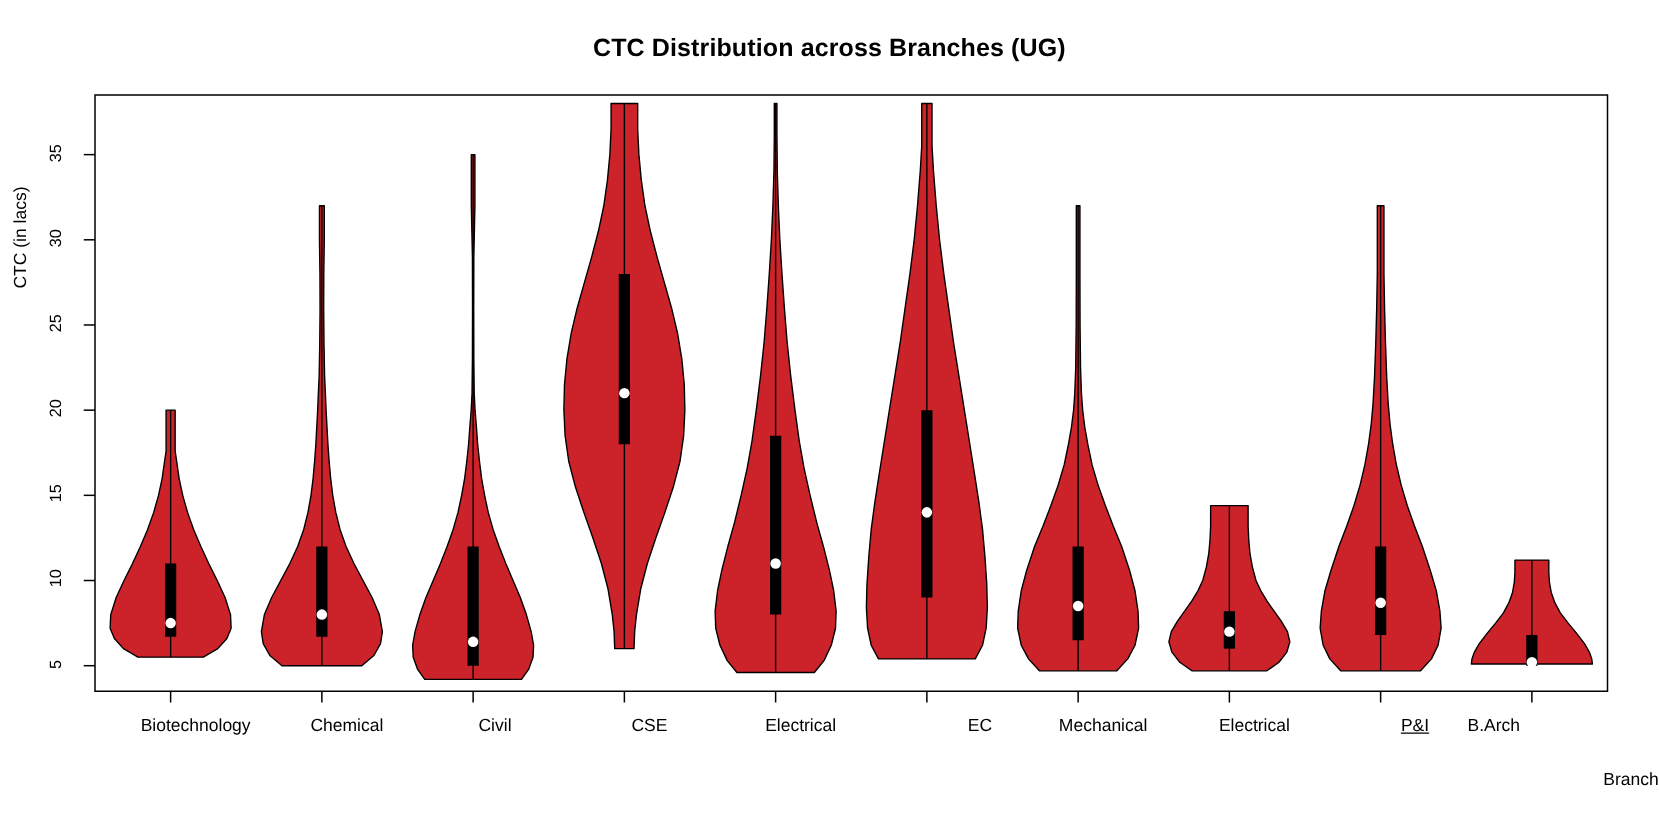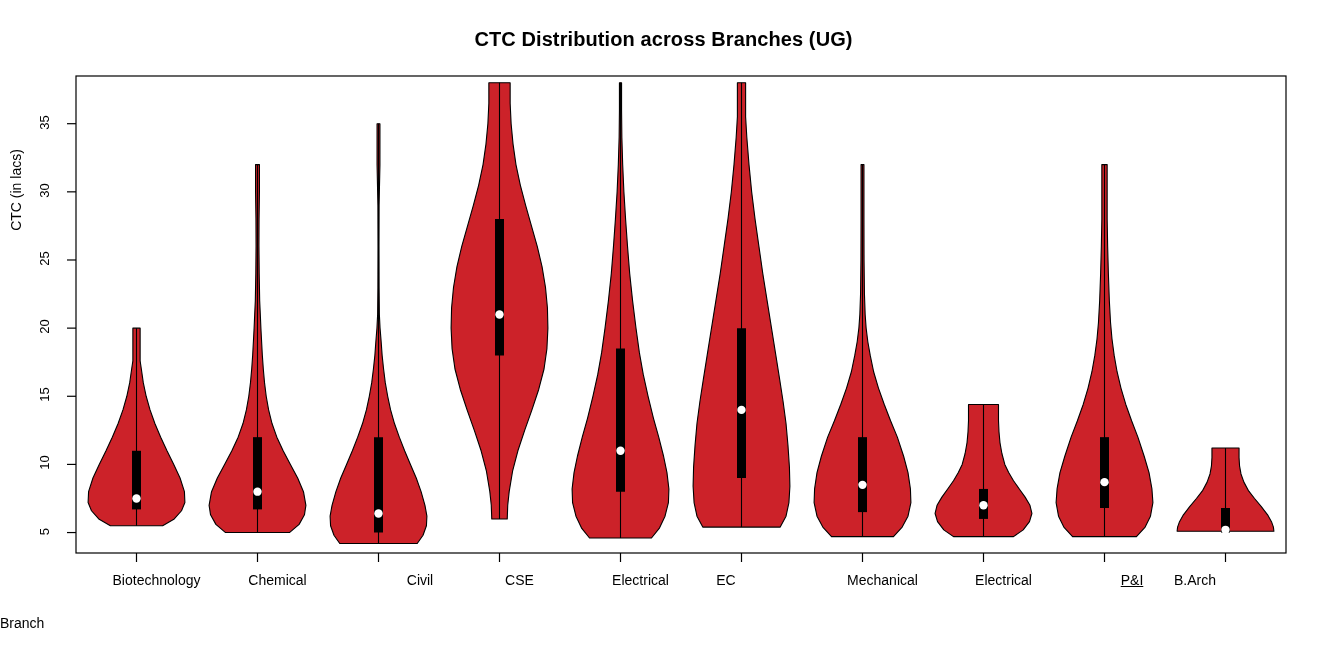--- a/index.html
+++ b/index.html
@@ -41,21 +41,21 @@
     transform-origin: 10px 10px;
     font-size: 14px;
     text-align: center;
     white-space: nowrap;
   }
   #x-axis-label {
     position: absolute;
     left: 0;
     top: 615px;
     width: 1327px;
-    text-align: left;
+    text-align: right;
     font-size: 14px;
   }
   .tick-label-y {
     position: absolute;
     font-size: 13px;
     width: 40px;
     text-align: center;
     transform: rotate(-90deg);
   }
   .tick-label-x {
@@ -169,22 +169,22 @@
   <div id="tick-layer">
       <div class="tick-label-y" style="left: 24px; top: 523.557px;">5</div>
       <div class="tick-label-y" style="left: 24px; top: 455.414px;">10</div>
       <div class="tick-label-y" style="left: 24px; top: 387.271px;">15</div>
       <div class="tick-label-y" style="left: 24px; top: 319.129px;">20</div>
       <div class="tick-label-y" style="left: 24px; top: 250.986px;">25</div>
       <div class="tick-label-y" style="left: 24px; top: 182.843px;">30</div>
       <div class="tick-label-y" style="left: 24px; top: 114.7px;">35</div>
       <div class="tick-label-x" style="left: 136.5px; top: 572px;">Biotechnology</div>
       <div class="tick-label-x" style="left: 257.5px; top: 572px;">Chemical</div>
-      <div class="tick-label-x" style="left: 400px; top: 572px;">Civil</div>
+      <div class="tick-label-x" style="left: 376px; top: 572px;">Civil</div>
       <div class="tick-label-x" style="left: 499.5px; top: 572px;">CSE</div>
       <div class="tick-label-x" style="left: 620.5px; top: 572px;">Electrical</div>
-      <div class="tick-label-x" style="left: 706px; top: 572px;">EC</div>
+      <div class="tick-label-x" style="left: 764px; top: 572px;">EC</div>
       <div class="tick-label-x" style="left: 862.5px; top: 572px;">Mechanical</div>
       <div class="tick-label-x" style="left: 983.5px; top: 572px;">Electrical</div>
       <div class="tick-label-x" style="left: 1112px; top: 572px; text-decoration: underline;">P&amp;I</div>
       <div class="tick-label-x" style="left: 1175px; top: 572px;">B.Arch</div>
     </div>
 </div>
 
 </body></html>

